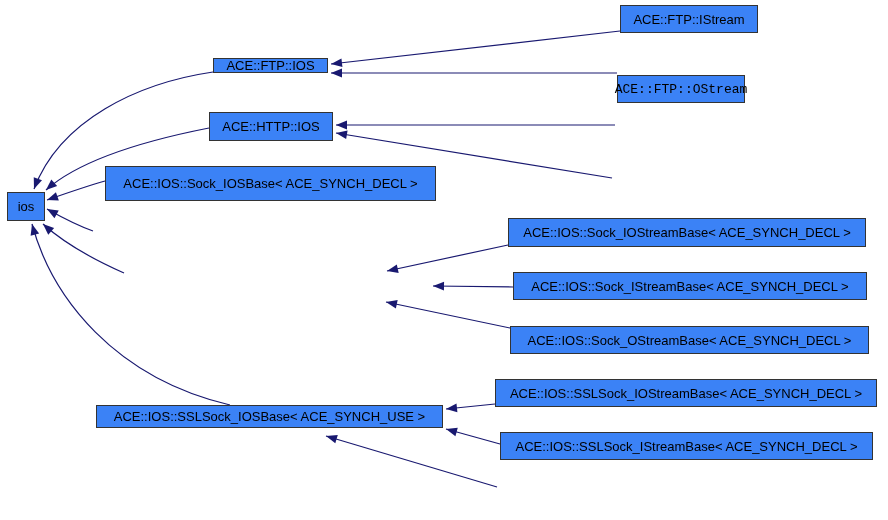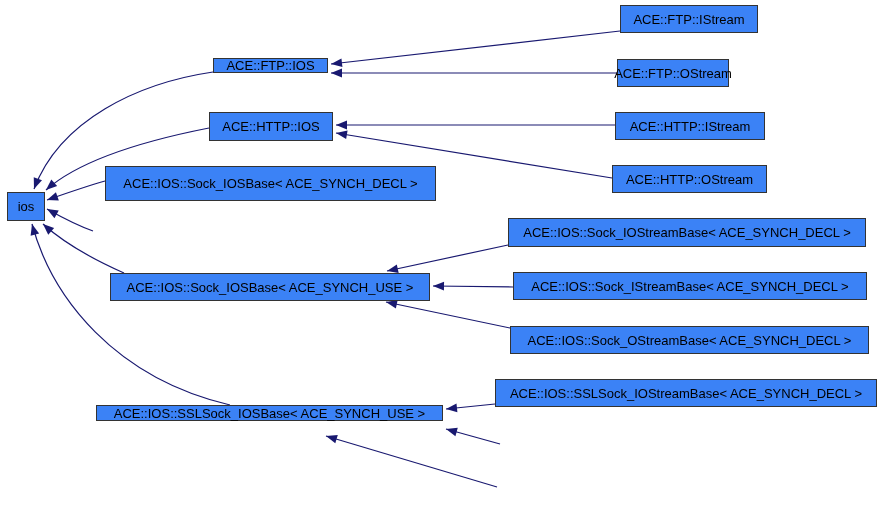--- a/index.html
+++ b/index.html
@@ -75,38 +75,36 @@
     <path class="edge" d="M 500 444 L 446 429" marker-end="url(#arrow)"></path>
     <path class="edge" d="M 497 487 L 326 436" marker-end="url(#arrow)"></path>
   </svg>
 
   <div class="node root" style="left:7px; top:192px; width:38px; height:29px;">ios</div>
 
   <div class="node" style="left:213px; top:58px; width:115px; height:15px;">ACE::FTP::IOS</div>
 
   <div class="node" style="left:620px; top:5px; width:138px; height:28px;">ACE::FTP::IStream</div>
 
-  <div class="node" style="left:617px; top:59px; width:112px; height:28px;">ACE::FTP::OStream</div>
+  <div class="node" style="left:617px; top:75px; width:128px; height:28px;font-family:Liberation Mono, monospace;">ACE::FTP::OStream</div>
 
   <div class="node" style="left:209px; top:112px; width:124px; height:29px;">ACE::HTTP::IOS</div>
 
-  <div class="node" style="left:615px; top:112px; width:150px; height:28px;">ACE::HTTP::IStream</div>
 
-  <div class="node" style="left:612px; top:165px; width:155px; height:28px;">ACE::HTTP::OStream</div>
 
   <div class="node" style="left:105px; top:166px; width:331px; height:35px;">ACE::IOS::Sock_IOSBase&lt; ACE_SYNCH_DECL &gt;</div>
 
 
-  <div class="node" style="left:110px; top:273px; width:320px; height:28px;">ACE::IOS::Sock_IOSBase&lt; ACE_SYNCH_USE &gt;</div>
 
   <div class="node" style="left:508px; top:218px; width:358px; height:29px;">ACE::IOS::Sock_IOStreamBase&lt; ACE_SYNCH_DECL &gt;</div>
 
   <div class="node" style="left:513px; top:272px; width:354px; height:28px;">ACE::IOS::Sock_IStreamBase&lt; ACE_SYNCH_DECL &gt;</div>
 
   <div class="node" style="left:510px; top:326px; width:359px; height:28px;">ACE::IOS::Sock_OStreamBase&lt; ACE_SYNCH_DECL &gt;</div>
 
-  <div class="node" style="left:96px; top:405px; width:347px; height:16px;">ACE::IOS::SSLSock_IOSBase&lt; ACE_SYNCH_USE &gt;</div>
+  <div class="node" style="left:96px; top:405px; width:347px; height:23px;">ACE::IOS::SSLSock_IOSBase&lt; ACE_SYNCH_USE &gt;</div>
 
   <div class="node" style="left:495px; top:379px; width:382px; height:28px;">ACE::IOS::SSLSock_IOStreamBase&lt; ACE_SYNCH_DECL &gt;</div>
 
+  <div class="node" style="left:500px; top:432px; width:373px; height:28px;">ACE::IOS::SSLSock_IStreamBase&lt; ACE_SYNCH_DECL &gt;</div>
 
 
 </div>
 
 </body></html>

